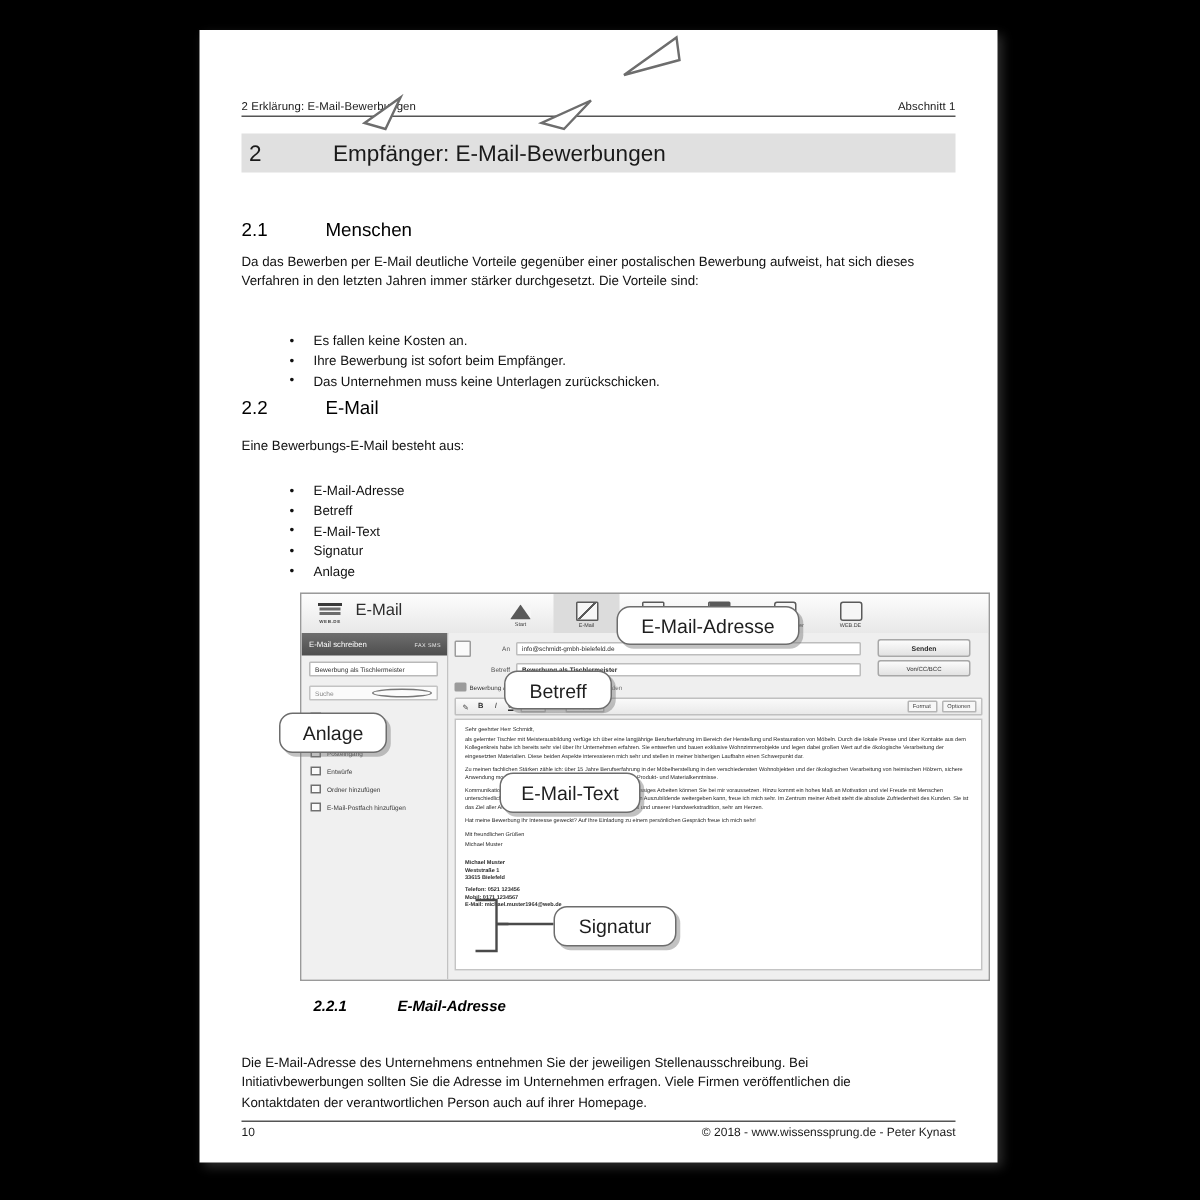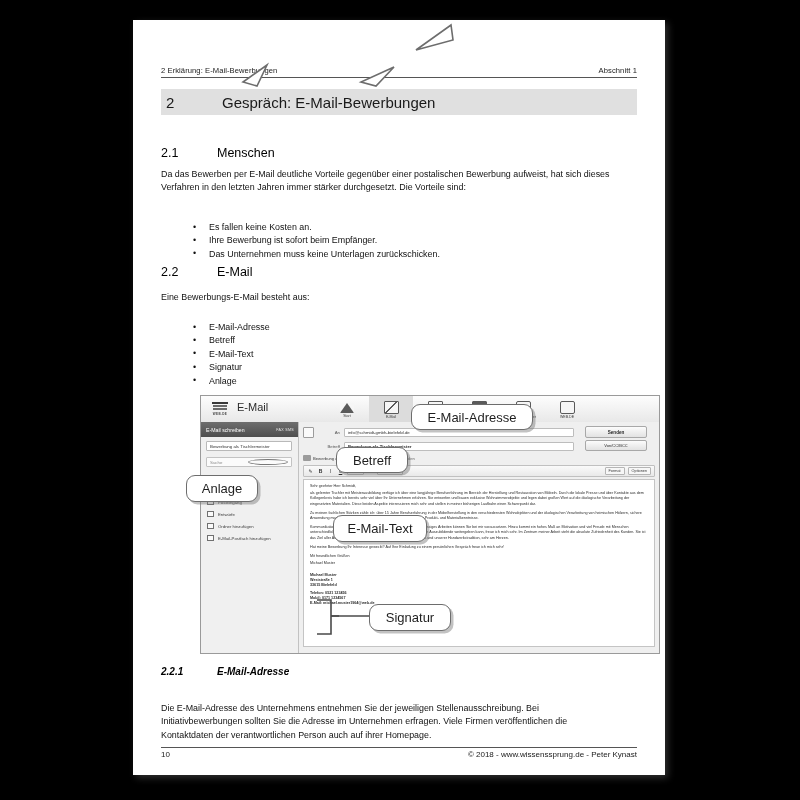--- a/index.html
+++ b/index.html
@@ -90,21 +90,21 @@
 
   .h3 {
     position: absolute;
     left: 0;
     font-weight: bold;
     font-style: italic;
     font-size: 10px;
     color: #000;
     display: flex;
   }
-  .h3 .num { width: 56px; }
+  .h3 .num { width: 56px; margin-left: 48px; }
 
   .para {
     position: absolute;
     left: 0;
     width: 450px;
     font-size: 8.9px;
     line-height: 13.4px;
     color: #111;
     text-align: left;
   }
@@ -474,21 +474,21 @@
   <div id="page">
     <div class="page-inner">
 
       <div class="run-head">
         <span>2 Erklärung: E-Mail-Bewerbungen</span>
         <span>Abschnitt 1</span>
       </div>
 
       <div class="chapter-band">
         <span class="chapter-num">2</span>
-        <span class="chapter-text">Gespräch: E-Mail-Bewerbungen</span>
+        <span class="chapter-text">Empfänger: E-Mail-Bewerbungen</span>
       </div>
 
       <div class="h2" style="top:126px">
         <span class="num">2.1</span>
         <span>Menschen</span>
       </div>
       <div class="para" style="top:148px">Da das Bewerben per E-Mail deutliche Vorteile gegenüber einer postalischen Bewerbung aufweist, hat sich dieses Verfahren in den letzten Jahren immer stärker durchgesetzt. Die Vorteile sind:</div>
 
       <ul class="bullets" style="top:189px">
         <li>Es fallen keine Kosten an.</li>

